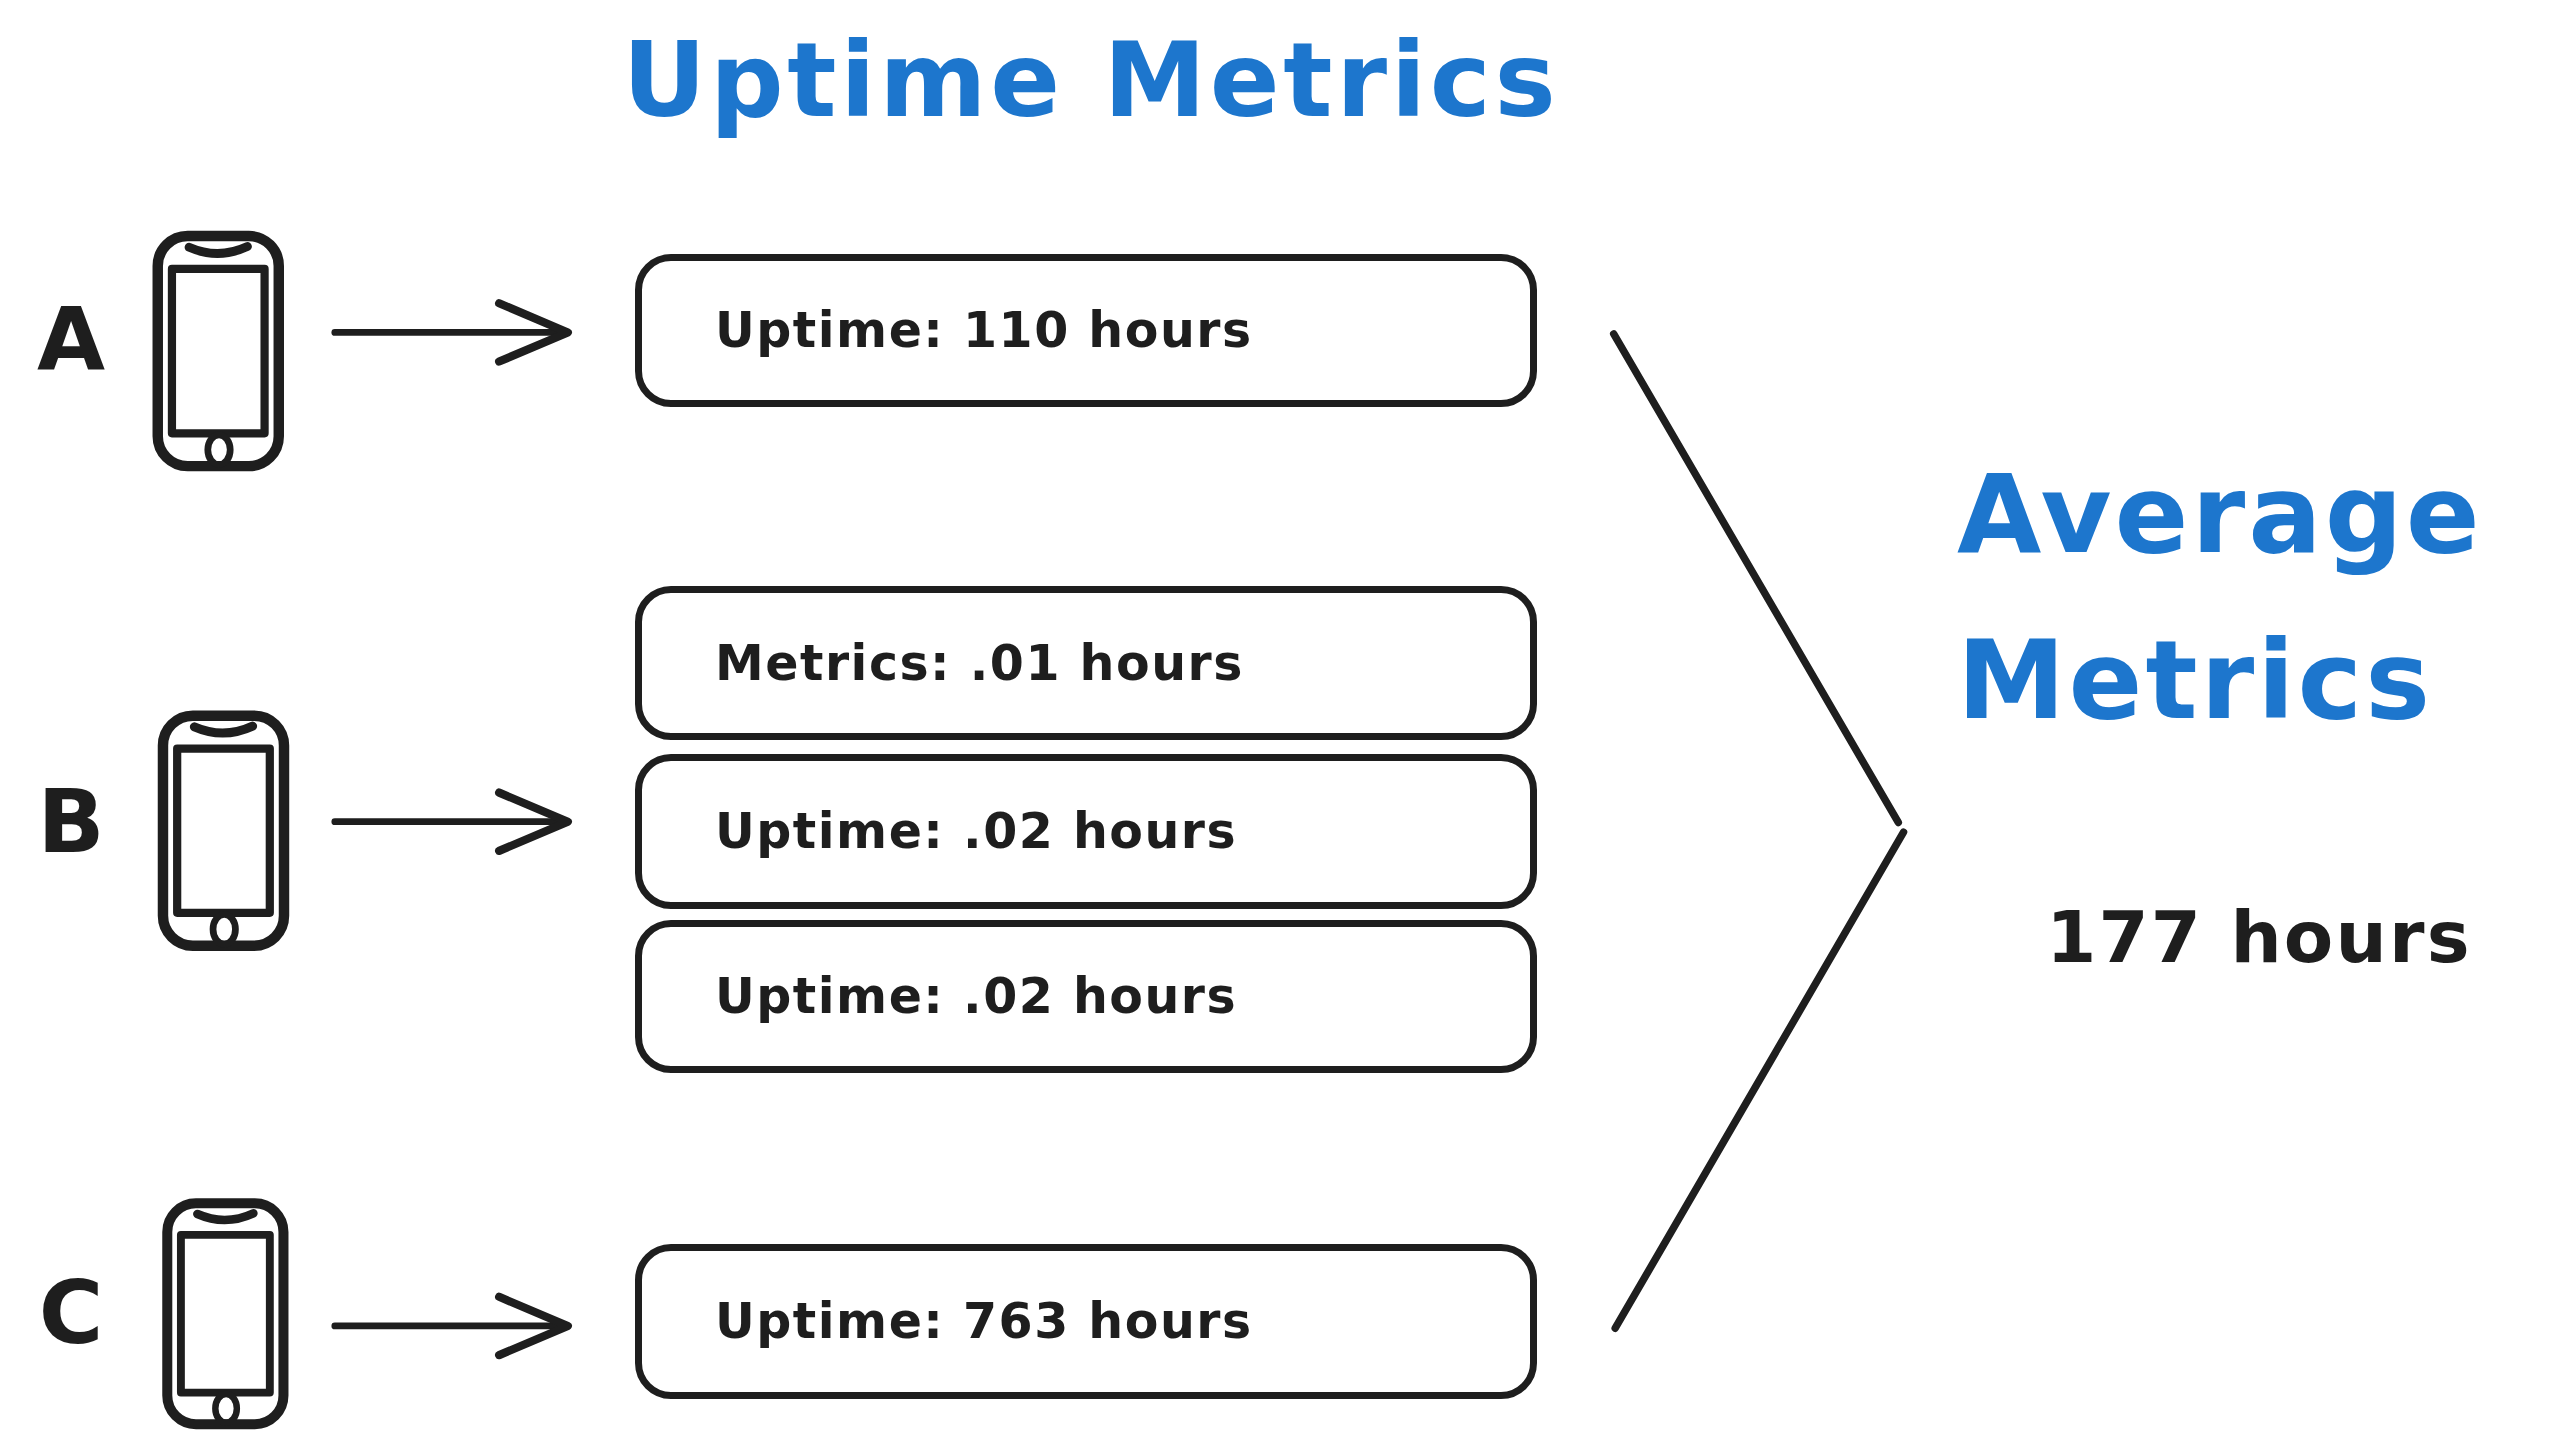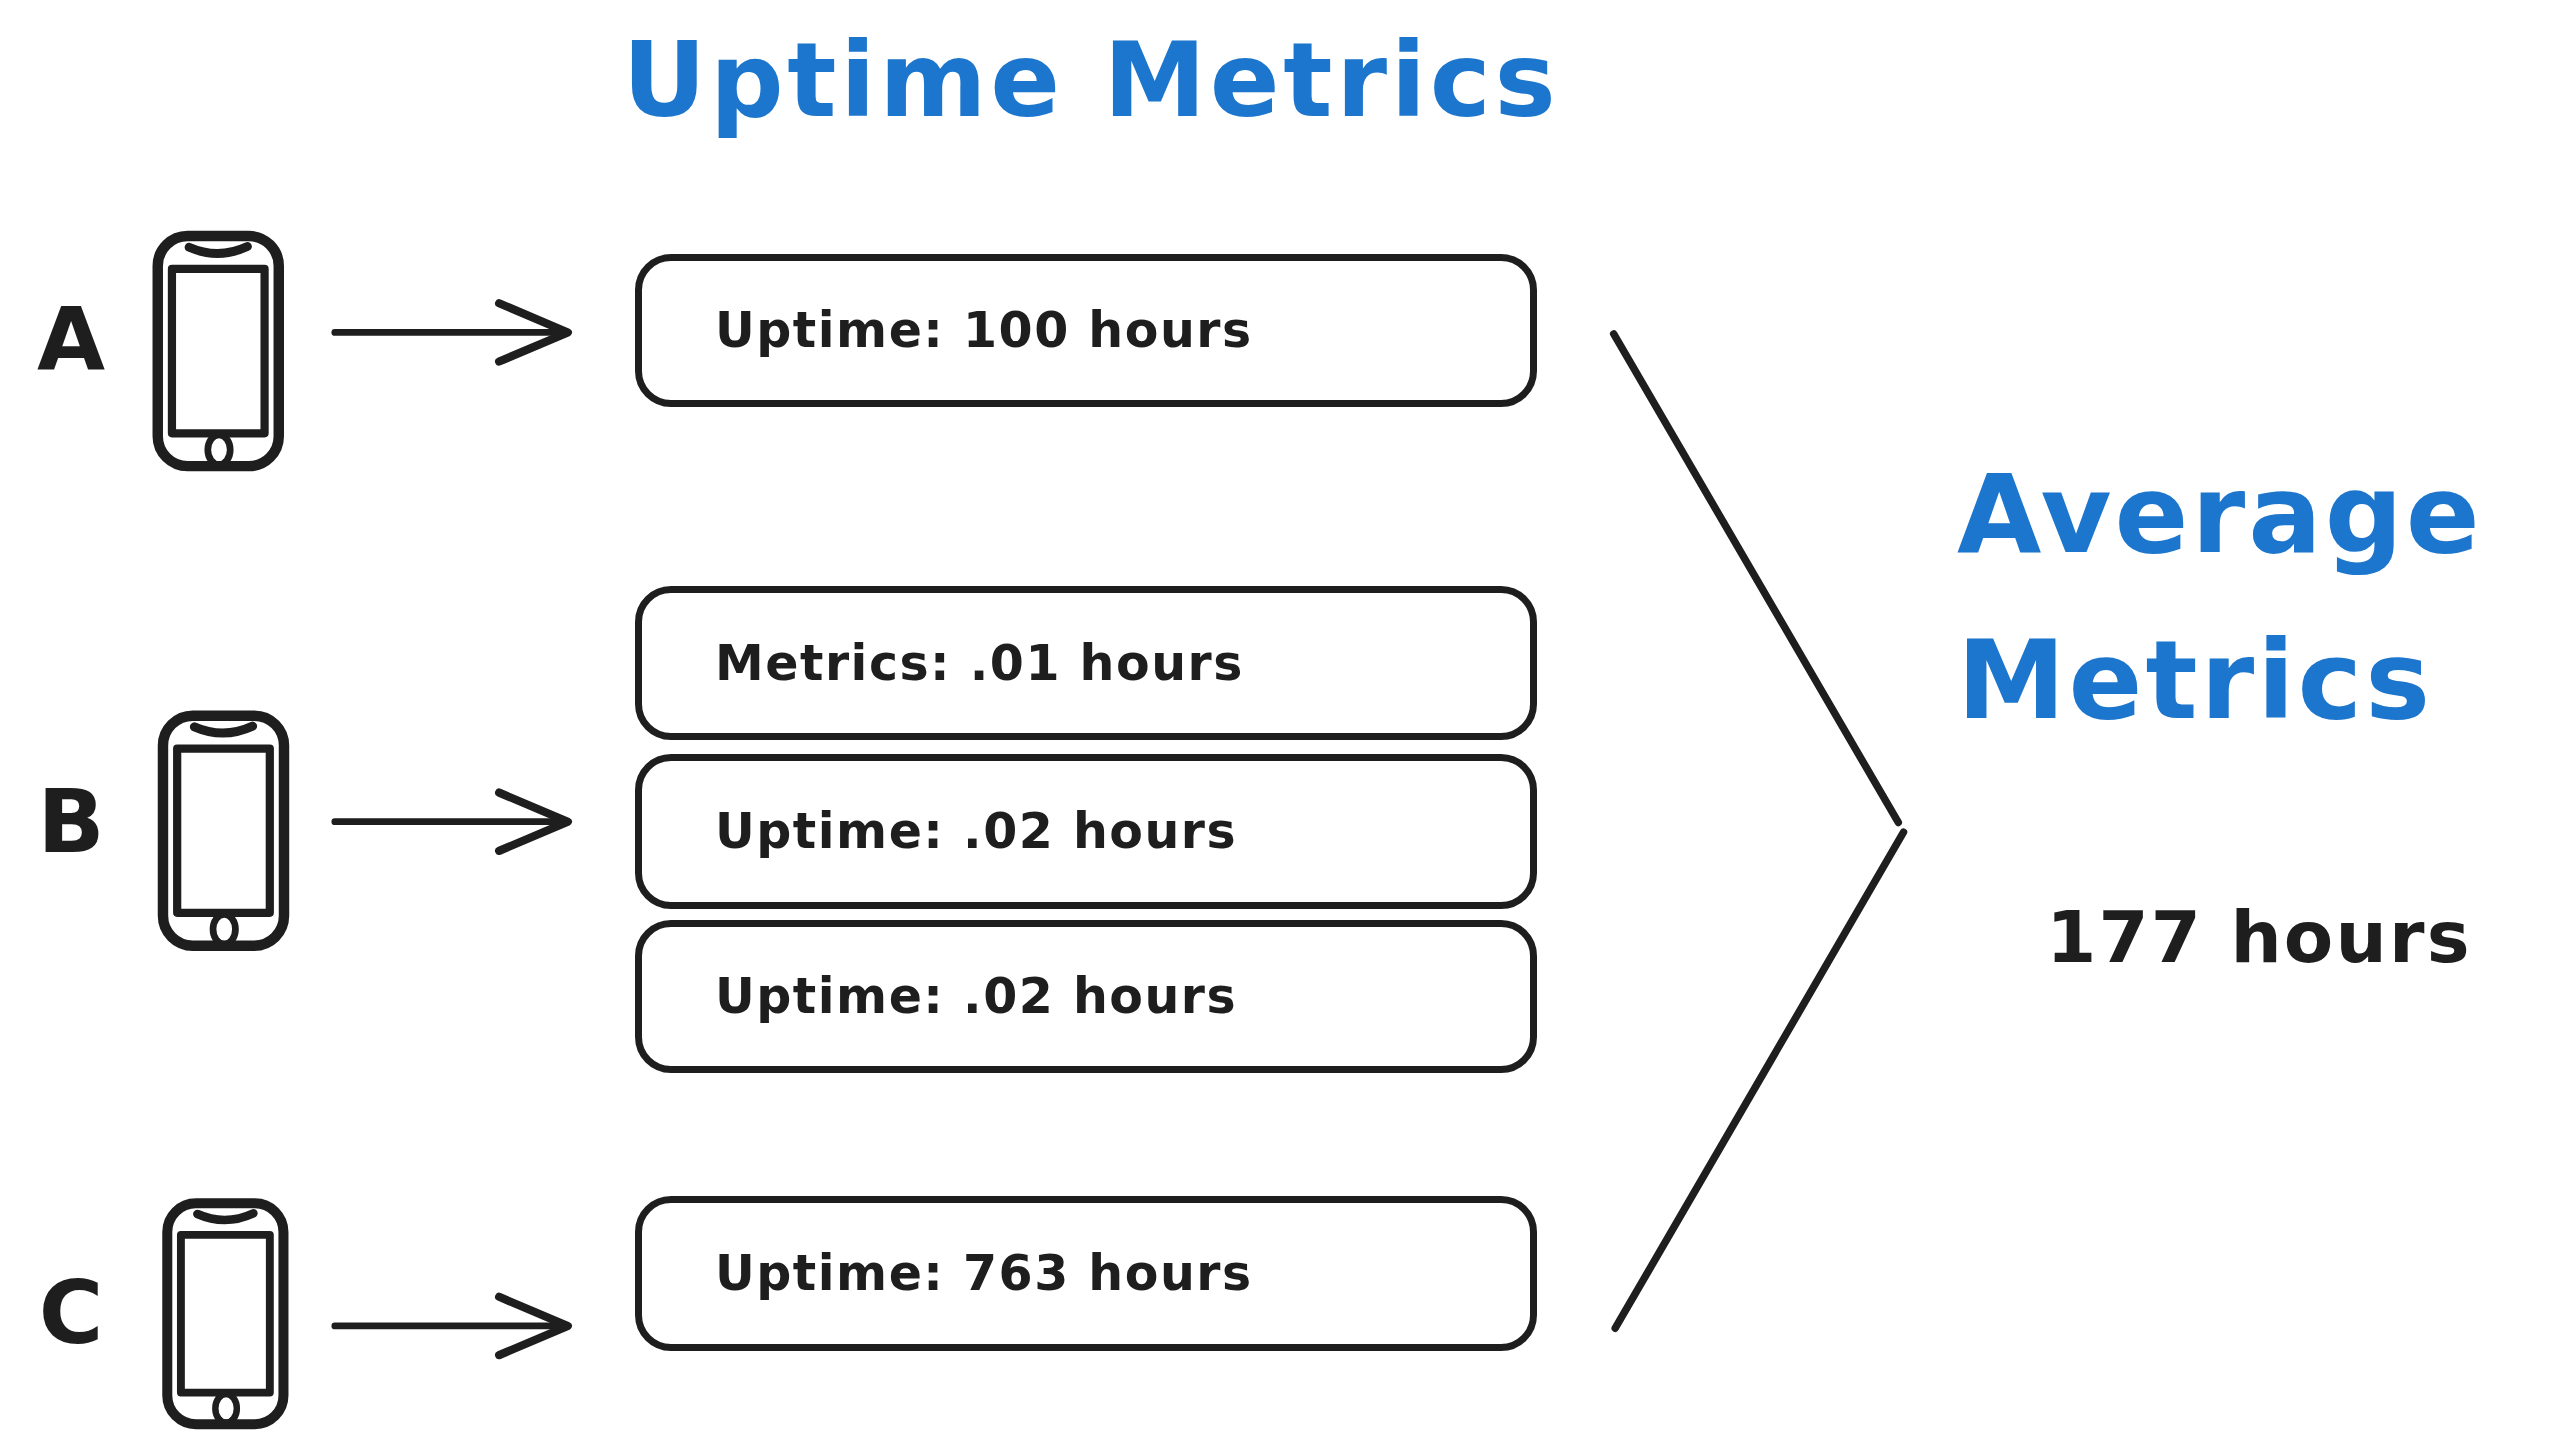--- a/index.html
+++ b/index.html
@@ -55,21 +55,21 @@
     padding-left: 73px;
     font-size: 49px;
     font-weight: bold;
     letter-spacing: 1.5px;
     color: var(--ink);
   }
   .metric-box.a  { top: 254px;  height: 153px; }
   .metric-box.b1 { top: 586px;  height: 154px; }
   .metric-box.b2 { top: 754px; height: 155px; }
   .metric-box.b3 { top: 920px; height: 153px; }
-  .metric-box.c  { top: 1196px; height: 155px; }
+  .metric-box.c  { top: 1244px; height: 155px; }
   .avg-heading {
     position: absolute;
     left: 1957px; top: 432px; width: 604px;
     color: var(--accent);
     font-size: 109px;
     font-weight: bold;
     letter-spacing: 3px;
     line-height: 1.52;
   }
   .avg-value {
@@ -137,21 +137,21 @@
     </g>
   </svg>
 
   <h1 class="title">Uptime Metrics</h1>
 
   <div class="dev-label a">A</div>
   <div class="dev-label b">B</div>
   <div class="dev-label c">C</div>
 
   <div class="metric-box a">
-    <span>Uptime: 100 hours</span>
+    <span>Uptime: 110 hours</span>
   </div>
 
   <div class="metric-box b1">
     <span>Metrics: .01 hours</span>
   </div>
   <div class="metric-box b2">
     <span>Uptime: .02 hours</span>
   </div>
   <div class="metric-box b3">
     <span>Uptime: .02 hours</span>

